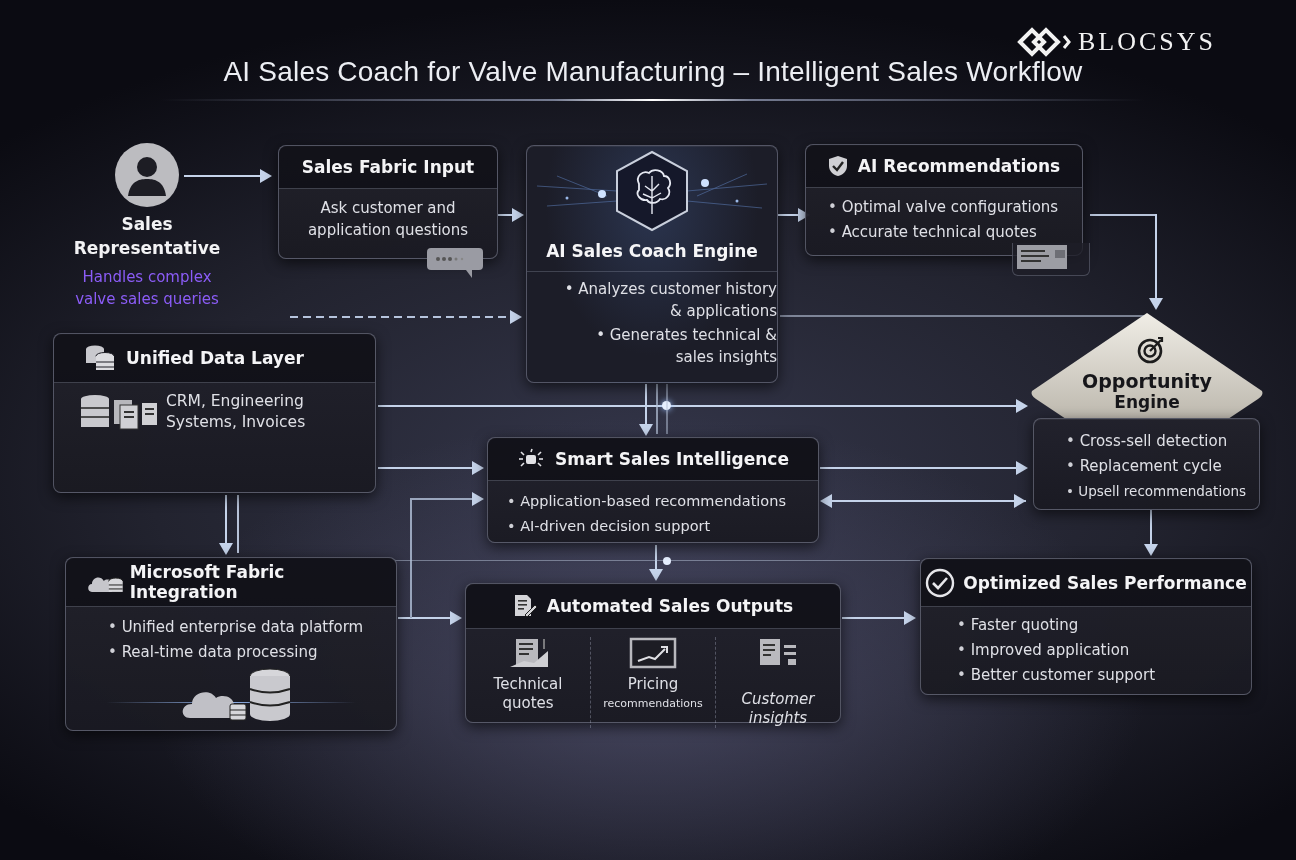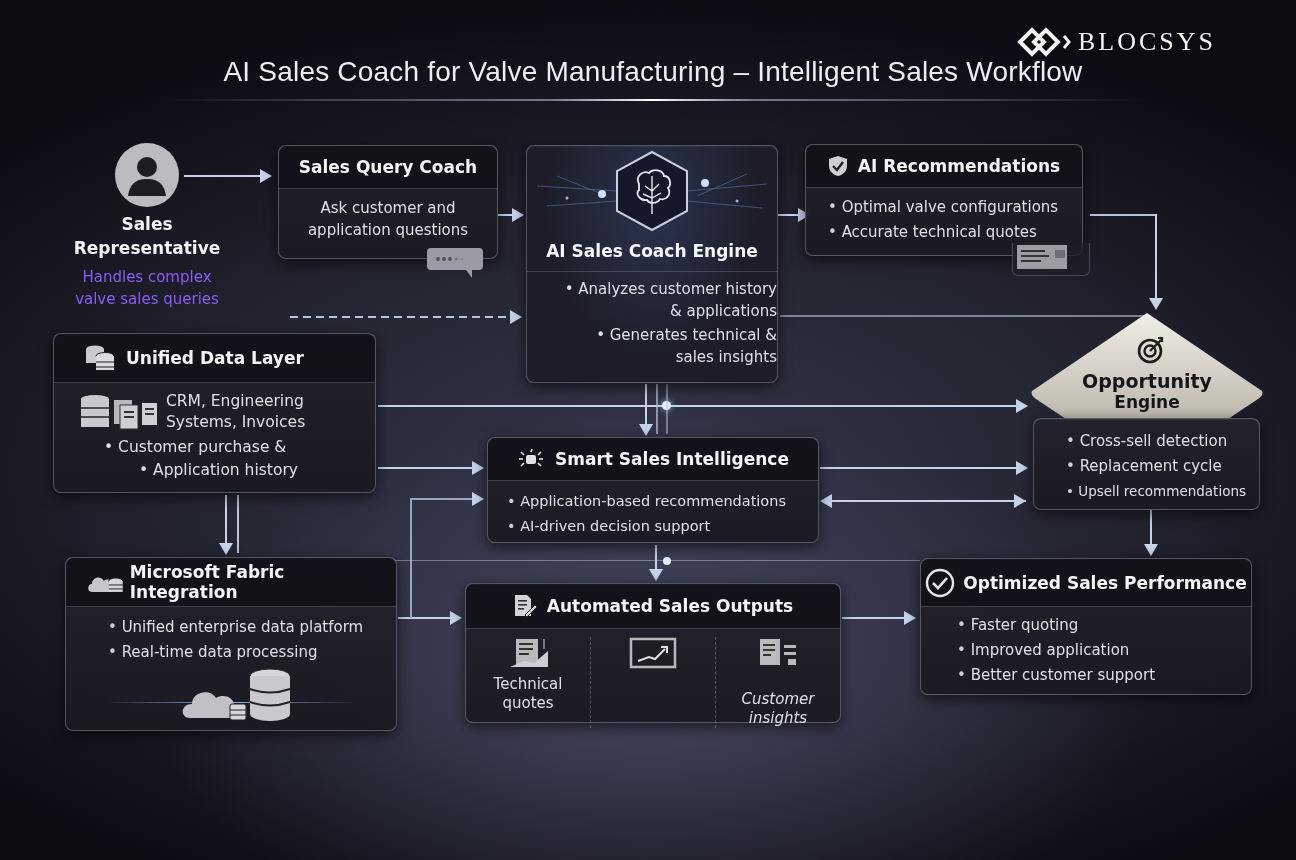--- a/index.html
+++ b/index.html
@@ -113,21 +113,21 @@
     <div>Representative</div>
   </div>
   <div style="font-size:15px; line-height:22px; margin-top:6px; color:#8b5cf6;">
     <div>Handles complex</div>
     <div>valve sales queries</div>
   </div>
 </div>
 
 <div class="card" style="left:278px; top:145px; width:218px; height:112px;">
   <div class="card-head" style="height:42px;">
-    <span>Sales Query Coach</span>
+    <span>Sales Fabric Input</span>
   </div>
   <div class="card-body" style="text-align:center; padding-top:8px; line-height:22px;">
     <div>Ask customer and</div>
     <div>application questions</div>
   </div>
 </div>
 <svg class="icon-svg" width="58" height="32" viewBox="0 0 58 32" style="position:absolute; left:426px; top:247px;">
   <rect x="1" y="1" width="56" height="22" rx="4" fill="#9a9ba3"></rect>
   <path d="M40 23 L46 31 L46 23 Z" fill="#9a9ba3"></path>
   <circle cx="12" cy="12" r="2" fill="#555"></circle>
@@ -240,24 +240,20 @@
       <rect x="44" y="17" width="10" height="2" fill="#333"></rect>
         <rect x="44" y="22" width="10" height="2" fill="#333"></rect>
       <rect x="62" y="9" width="15" height="22" fill="#d0d0d4"></rect>
         <rect x="65" y="14" width="9" height="2" fill="#333"></rect>
         <rect x="65" y="19" width="9" height="2" fill="#333"></rect>
     </svg>
     <div class="card-body" style="line-height:21px; font-size:15.5px;">
       <div>CRM, Engineering</div>
       <div>Systems, Invoices</div>
     </div>
-  </div>
-  <div class="card-body" style="line-height:23px; font-size:15.5px; margin-top:3px;">
-    <div style="padding-left:50px;">• <span>Customer purchase &amp;</span></div>
-    <div style="padding-left:85px;">• <span>Application history</span></div>
   </div>
 </div>
 
 <div class="card" style="left:487px; top:437px; width:330px; height:104px;">
   <div class="card-head" style="height:42px;">
     <svg class="icon-svg" width="28" height="22" viewBox="0 0 28 22">
       <rect x="9" y="7" width="10" height="9" rx="2" fill="#e2e2e6"></rect>
       <g stroke="#e2e2e6" stroke-width="1.6">
           <line x1="2" y1="11" x2="6" y2="11"></line>
           <line x1="22" y1="11" x2="26" y2="11"></line>
@@ -331,20 +327,24 @@
         <div>Technical</div>
         <div>quotes</div>
       </div>
     </div>
     <div style="flex:1; text-align:center; border-right:1px dashed rgba(160,165,185,0.4);">
       <svg class="icon-svg" width="48" height="32" viewBox="0 0 48 32" style="margin:0 auto;">
         <rect x="2" y="2" width="44" height="28" fill="#1d1d24" stroke="#b9b9be" stroke-width="2.5"></rect>
         <path d="M9 24 L20 20 L26 22 L36 12" fill="none" stroke="#e0e0e4" stroke-width="2"></path>
         <path d="M32 10 L38 10 L38 16" fill="none" stroke="#e0e0e4" stroke-width="2"></path>
       </svg>
+      <div class="card-body" style="line-height:19px; margin-top:6px;">
+        <div>Pricing</div>
+        <div style="font-size:11px;">recommendations</div>
+      </div>
     </div>
     <div style="flex:1; text-align:center;">
       <svg class="icon-svg" width="48" height="32" viewBox="0 0 48 32" style="margin:0 auto;">
         <rect x="6" y="2" width="20" height="26" fill="#b9b9be"></rect>
         <rect x="9" y="7" width="12" height="2" fill="#333"></rect>
           <rect x="9" y="12" width="12" height="2" fill="#333"></rect>
           <rect x="9" y="17" width="8" height="2" fill="#333"></rect>
         <rect x="30" y="8" width="12" height="3" fill="#b9b9be"></rect>
           <rect x="30" y="15" width="12" height="3" fill="#b9b9be"></rect>
           <rect x="34" y="22" width="8" height="6" fill="#b9b9be"></rect>

